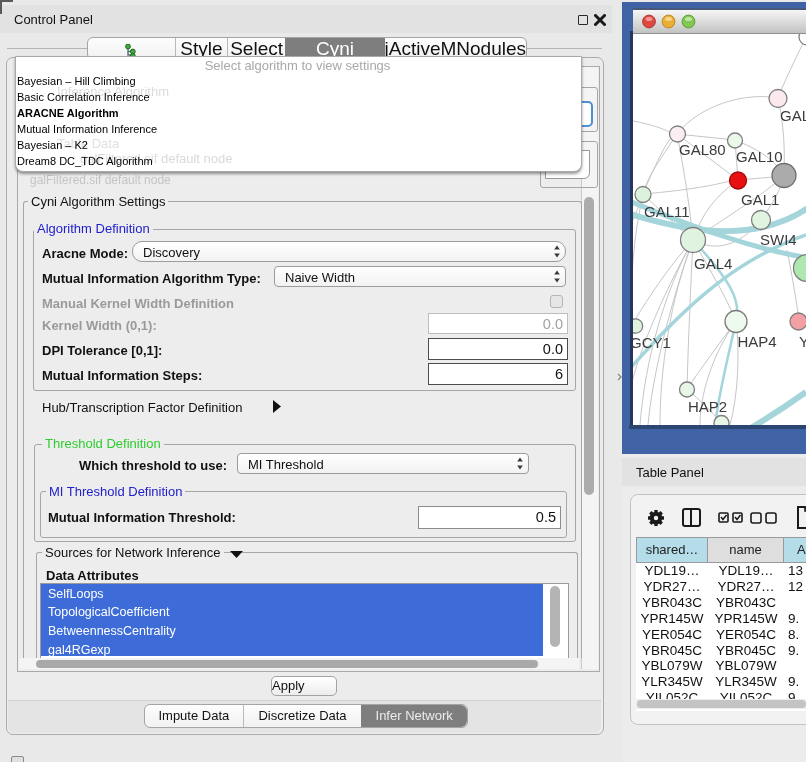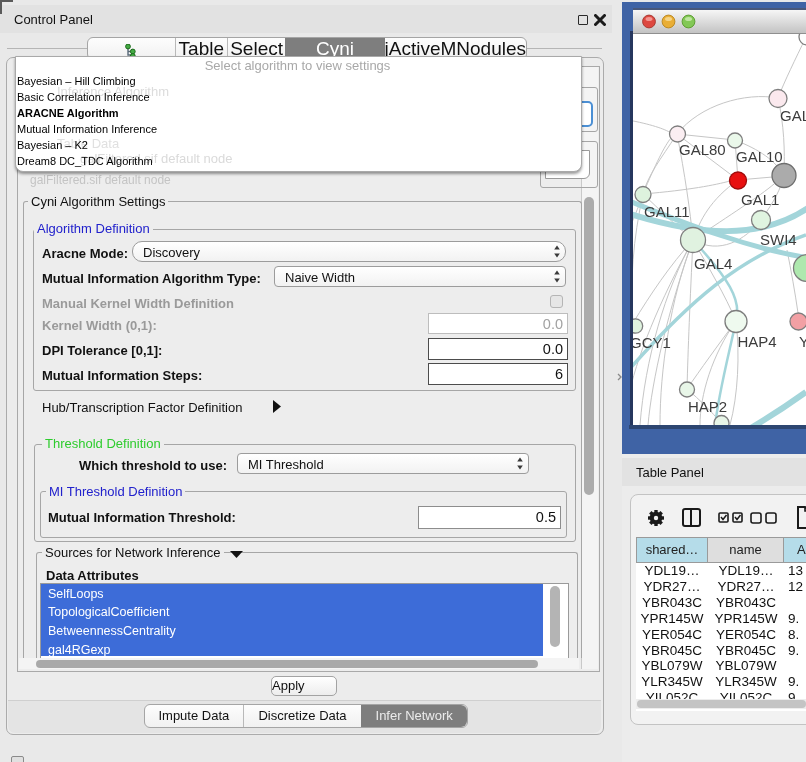--- a/index.html
+++ b/index.html
@@ -136,21 +136,21 @@
   <div class="abs" style="left:87px;top:37px;width:438px;height:21px;background:linear-gradient(#fdfdfd,#f1f1f1);border:1px solid #a5a5a5;border-radius:6px;display:flex;font-size:19px;color:#111;text-align:center;">
     <div style="width:92px;line-height:21px;border-right:1px solid #b9b9b9;">
       <svg width="12" height="13" viewBox="0 0 12 13" style="vertical-align:-2px;">
         <path d="M3 3.5 V11 H6" stroke="#5a6b7a" stroke-width="1.4" fill="none"></path>
         <path d="M3 7.5 H6" stroke="#5a6b7a" stroke-width="1.4"></path>
         <circle cx="3" cy="2.5" r="2.4" fill="#44aa44" stroke="#1c6b1c"></circle>
         <circle cx="7.8" cy="7.5" r="2.4" fill="#44aa44" stroke="#1c6b1c"></circle>
         <circle cx="7.8" cy="12" r="2.4" fill="#44aa44" stroke="#1c6b1c"></circle>
       </svg>
       Network</div>
-    <div style="width:54px;line-height:21px;border-right:1px solid #b9b9b9;">Table</div>
+    <div style="width:54px;line-height:21px;border-right:1px solid #b9b9b9;">Style</div>
     <div style="width:61px;line-height:21px;">Select</div>
     <div style="width:105px;line-height:21px;background:#7e7e7e;color:#ffffff;">Cyni Toolbox</div>
     <div style="flex:1;line-height:21px;">jActiveMNodules</div>
   </div>
 
   <div class="abs" style="left:540px;top:87px;width:56px;height:43px;border:1px solid #a6a6a6;border-radius:3px;"></div>
   <div class="abs" style="left:577px;top:101px;width:12px;height:22px;border:2.5px solid #4b8fd4;border-radius:5px;background:#fff;"></div>
   <div class="abs" style="left:540px;top:141px;width:56px;height:45px;border:1px solid #a6a6a6;border-radius:3px;"></div>
   <div class="abs" style="left:545px;top:150px;width:43px;height:27px;background:#fff;border:1px solid #9a9a9a;border-radius:0 0 6px 0;"></div>
   <div class="abs" style="left:30px;top:173px;font-size:12px;color:#c4c4c4;">galFiltered.sif default node</div>

